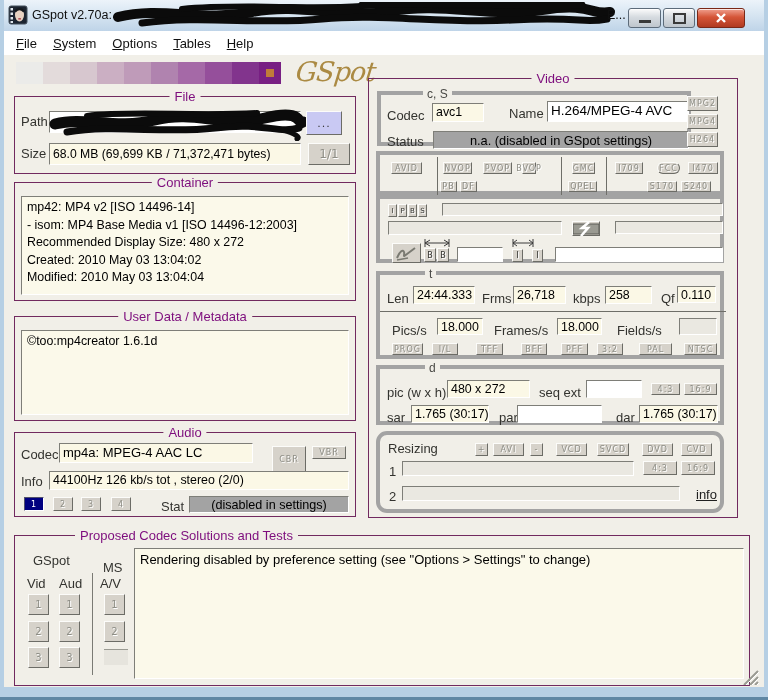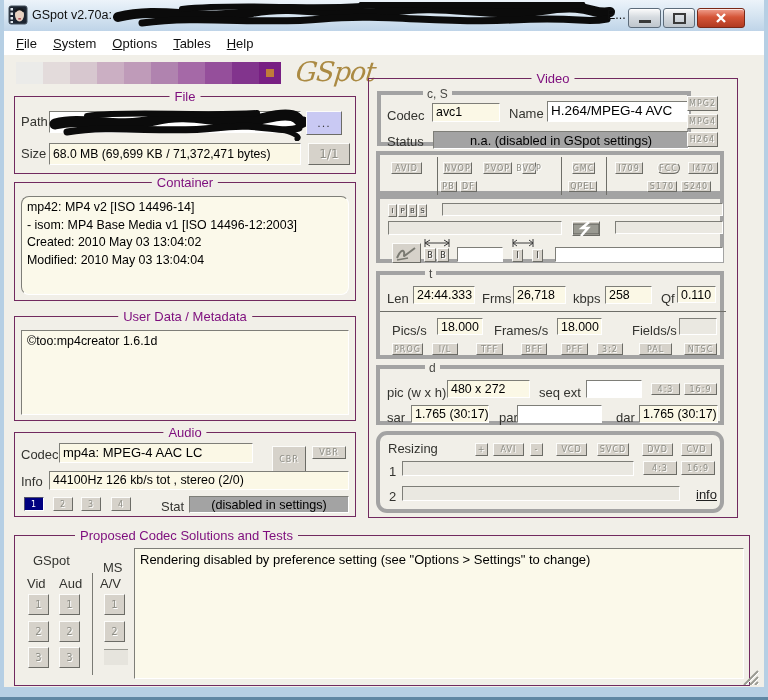--- a/index.html
+++ b/index.html
@@ -130,23 +130,24 @@
       </g>
     </svg>
     <div class="btn lav" style="left:291px;top:14px;width:36px;height:24px;">...</div>
     <div class="lbl" style="left:6px;top:49px;">Size</div>
     <div class="field" style="left:34px;top:46px;width:252px;height:22px;font-size:12.2px;line-height:18px;">68.0 MB (69,699 KB / 71,372,471 bytes)</div>
     <div class="btn" style="left:293px;top:46px;width:42px;height:22px;font-size:12px;letter-spacing:0;">1/1</div>
   </div>
 
   <div class="group" style="left:14px;top:182px;width:342px;height:119px;">
     <div class="glabel center">Container</div>
-    <div class="ta" style="left:6px;top:13px;width:328px;height:99px;border-radius:8px;">
+    <div class="ta" style="left:6px;top:13px;width:328px;height:99px;">
       <div>mp42: MP4 v2 [ISO 14496-14]</div>
       <div>- isom: MP4  Base Media v1 [ISO 14496-12:2003]</div>
+      <div>Recommended Display Size: 480 x 272</div>
       <div>Created:  2010 May 03  13:04:02</div>
       <div>Modified: 2010 May 03  13:04:04</div>
     </div>
   </div>
 
   <div class="group" style="left:14px;top:316px;width:342px;height:105px;">
     <div class="glabel center">User Data / Metadata</div>
     <div class="ta" style="left:6px;top:13px;width:328px;height:85px;">
       <div>©too:mp4creator 1.6.1d</div>
     </div>
@@ -167,21 +168,21 @@
     <div class="lbl" style="left:146px;top:66px;">Stat</div>
     <div class="field yellow" style="left:174px;top:63px;width:160px;height:17px;font-size:12.6px;">(disabled in settings)</div>
   </div>
 
   <div class="group" style="left:368px;top:78px;width:370px;height:440px;">
     <div class="glabel center">Video</div>
 
     <div class="sub" style="left:8px;top:12px;width:314px;height:55px;">
       <div class="slabel" style="left:42px;">c, S</div>
       <div class="lbl" style="left:6px;top:13px;">Codec</div>
-      <div class="field" style="left:51px;top:8px;width:68px;height:19px;">avc1</div>
+      <div class="field" style="left:51px;top:8px;width:52px;height:19px;">avc1</div>
       <div class="lbl" style="left:128px;top:11px;">Name</div>
       <div class="field white" style="left:166px;top:6px;width:142px;height:21px;font-size:13.5px;">H.264/MPEG-4 AVC</div>
       <div class="lbl" style="left:6px;top:39px;">Status</div>
       <div class="field yellow" style="left:52px;top:36px;width:256px;height:18px;font-size:12.8px;">n.a. (disabled in GSpot settings)</div>
     </div>
     <div class="btn" style="left:318px;top:17px;width:31px;height:15px;text-align:right;">MPG2</div>
     <div class="btn" style="left:318px;top:35px;width:31px;height:15px;">MPG4</div>
     <div class="btn" style="left:318px;top:53px;width:31px;height:15px;">H264</div>
 
     <div class="sub" style="left:7px;top:72px;width:348px;height:44px;">
@@ -245,21 +246,21 @@
       <div class="field" style="left:133px;top:11px;width:53px;height:18px;">26,718</div>
       <div class="lbl" style="left:193px;top:16px;">kbps</div>
       <div class="field" style="left:225px;top:11px;width:47px;height:18px;">258</div>
       <div class="lbl" style="left:281px;top:16px;">Qf</div>
       <div class="field" style="left:297px;top:11px;width:39px;height:17px;">0.110</div>
       <div style="position:absolute;left:0;top:36px;width:346px;height:1px;background:#6e6e68;"></div>
       <div class="lbl" style="left:12px;top:48px;">Pics/s</div>
       <div class="field" style="left:57px;top:43px;width:46px;height:17px;">18.000</div>
       <div class="lbl" style="left:114px;top:48px;">Frames/s</div>
       <div class="field" style="left:177px;top:43px;width:45px;height:17px;">18.000</div>
-      <div class="lbl" style="left:252px;top:48px;">Fields/s</div>
+      <div class="lbl" style="left:237px;top:48px;">Fields/s</div>
       <div class="field bar" style="left:299px;top:43px;width:38px;height:17px;"></div>
       <div class="btn" style="left:12px;top:68px;width:31px;height:12px;">PROG</div>
       <div class="btn" style="left:52px;top:68px;width:26px;height:12px;">I/L</div>
       <div class="btn" style="left:96px;top:68px;width:27px;height:12px;">TFF</div>
       <div class="btn" style="left:141px;top:68px;width:26px;height:12px;">BFF</div>
       <div class="btn" style="left:181px;top:68px;width:27px;height:12px;">PFF</div>
       <div class="btn" style="left:217px;top:68px;width:26px;height:12px;">3:2</div>
       <div class="btn" style="left:259px;top:68px;width:33px;height:12px;">PAL</div>
       <div class="btn" style="left:304px;top:68px;width:33px;height:12px;">NTSC</div>
     </div>

